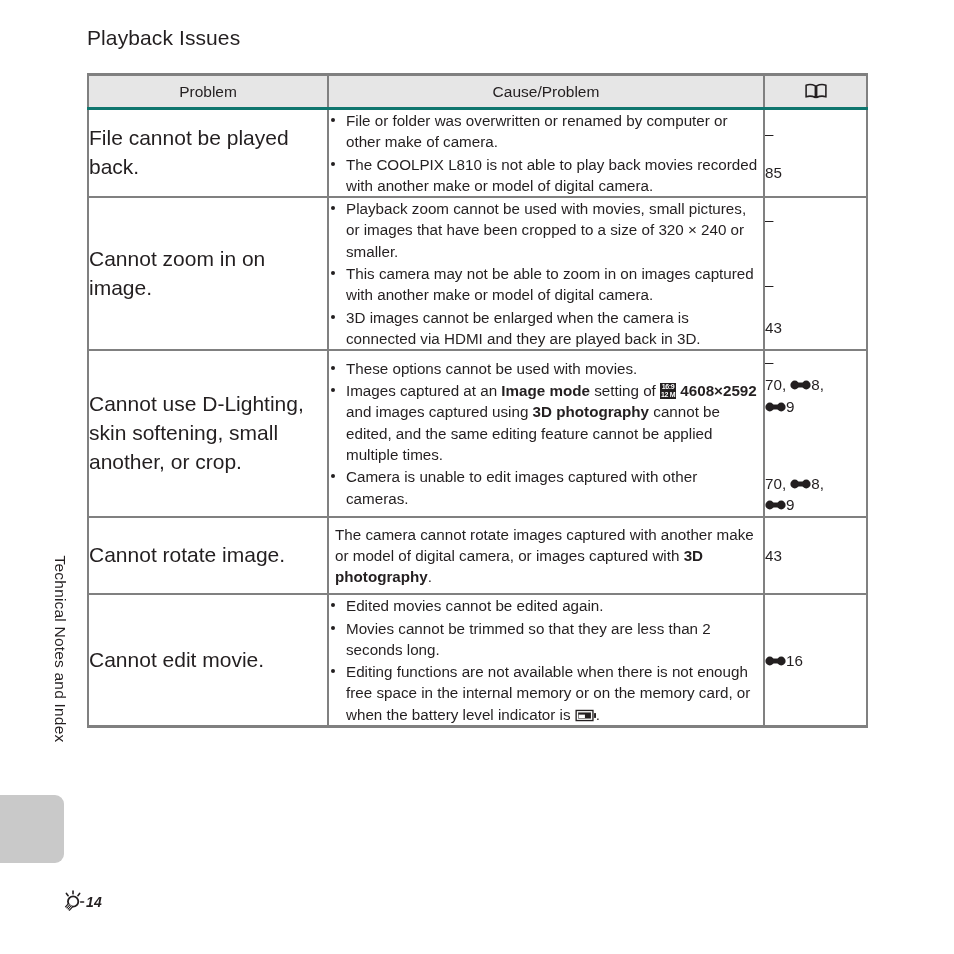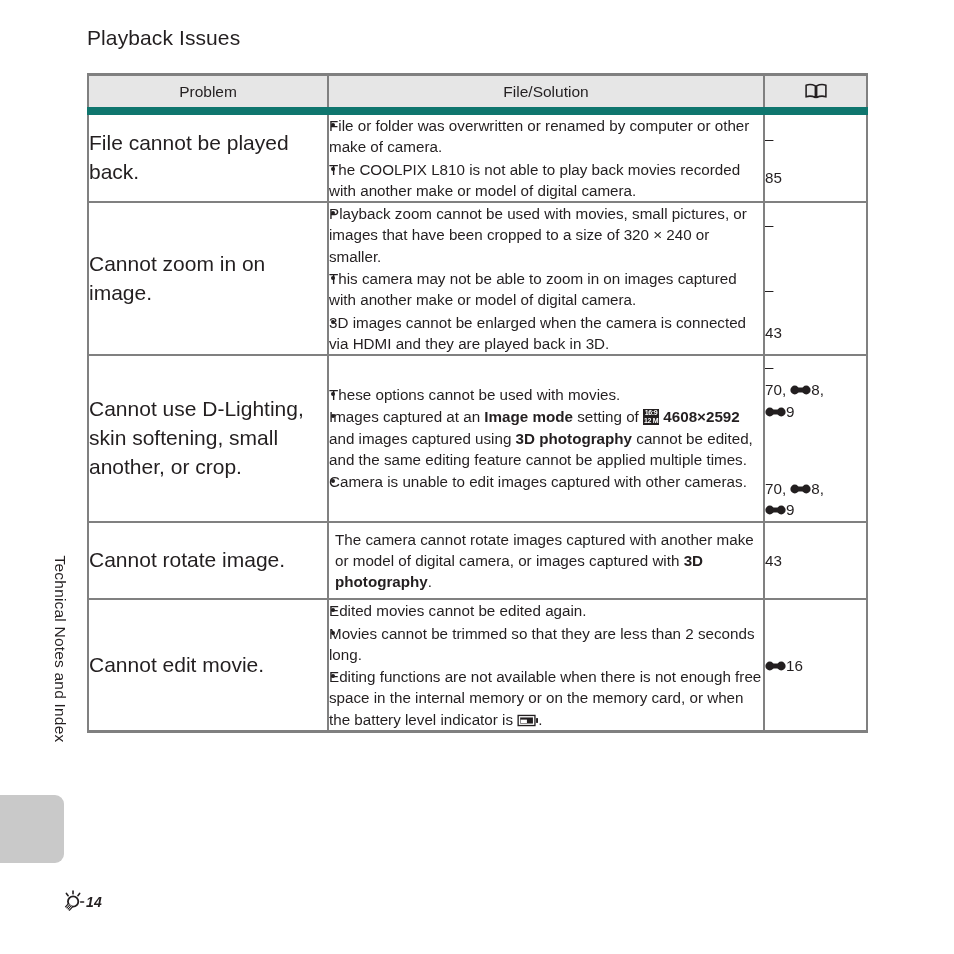--- a/index.html
+++ b/index.html
@@ -66,21 +66,21 @@
   #issues-table th,
   #issues-table td {
     border-left: 2px solid #808080;
     border-right: 2px solid #808080;
     vertical-align: middle;
     padding: 0;
   }
   #issues-table thead th {
     background: #e6e6e6;
     border-top: 3px solid #808080;
-    border-bottom: 8px solid #0f766e;
+    border-bottom: 3px solid #0f766e;
     height: 31px;
     font-size: 15.5px;
     font-weight: normal;
     text-align: center;
   }
   #issues-table tbody td {
     border-top: 0;
     border-bottom: 2px solid #808080;
   }
   #issues-table tbody tr:last-child td {
@@ -111,20 +111,21 @@
   }
   .cell-ref.mid { vertical-align: middle; }
 
   ul.bullets {
     margin: 0;
     padding: 0;
     list-style: none;
   }
   ul.bullets > li {
     position: relative;
+    padding-left: 17px;
     margin: 0 0 0 0;
   }
   ul.bullets > li + li { margin-top: 1px; }
   ul.bullets > li::before {
     content: "";
     position: absolute;
     left: 2px;
     top: 8px;
     width: 4px;
     height: 4px;
@@ -209,21 +210,21 @@
 
 <table id="issues-table">
   <colgroup>
     <col class="c-problem">
       <col class="c-cause">
       <col class="c-ref">
   </colgroup>
   <thead>
     <tr>
       <th>Problem</th>
-      <th>File/Solution</th>
+      <th>Cause/Problem</th>
       <th>
         <span class="icon-book">
           <svg viewBox="0 0 24 17" width="22" height="16">
             <path d="M1.2 2.2 C4.3 1.0 8.0 1.2 11.3 2.9 L11.3 15.6 C8.0 13.9 4.3 13.7 1.2 14.9 Z" fill="none" stroke="#231f20" stroke-width="1.7" stroke-linejoin="round"></path>
             <path d="M22.8 2.2 C19.7 1.0 16.0 1.2 12.7 2.9 L12.7 15.6 C16.0 13.9 19.7 13.7 22.8 14.9 Z" fill="none" stroke="#231f20" stroke-width="1.7" stroke-linejoin="round"></path>
           </svg>
         </span>
       </th>
     </tr>
   </thead>

